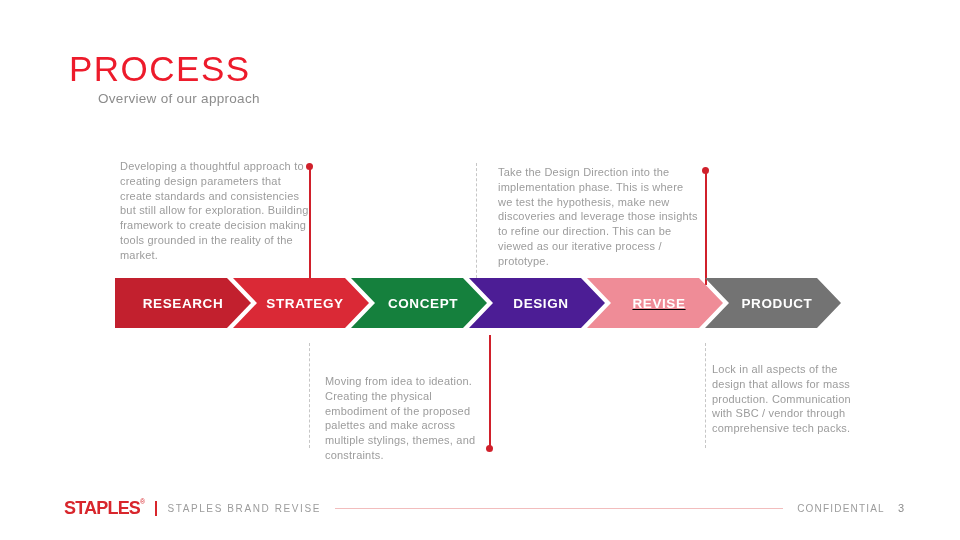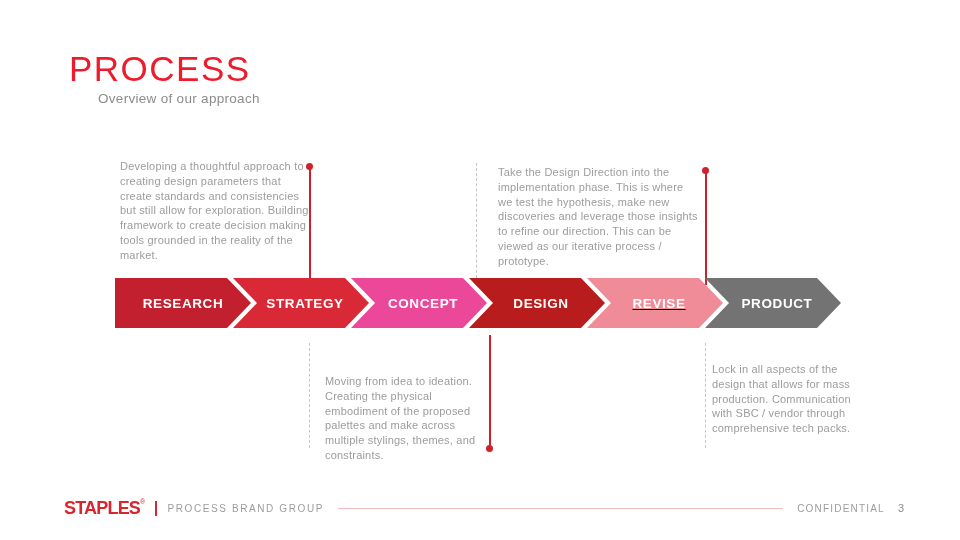--- a/index.html
+++ b/index.html
@@ -86,36 +86,36 @@
 
   <div class="vline-dash" style="left:705px; top:343px; height:105px;"></div>
 
   <div class="arrow-band">
     <div class="arrow first" style="background: rgb(194, 32, 46);">
       <span>RESEARCH</span>
     </div>
     <div class="arrow" style="background: rgb(218, 41, 54);">
       <span>STRATEGY</span>
     </div>
-    <div class="arrow" style="background: #ec4899;">
+    <div class="arrow" style="background: #15803d;">
       <span>CONCEPT</span>
     </div>
-    <div class="arrow" style="background: #b91c1c;">
+    <div class="arrow" style="background: #4c1d95;">
       <span>DESIGN</span>
     </div>
     <div class="arrow" style="background: rgb(239, 140, 151); text-decoration: underline;">
       <span>REVISE</span>
     </div>
     <div class="arrow" style="background: #737373;">
       <span>PRODUCT</span>
     </div>
   </div>
 
   <div class="footer">
     <div class="logo"><span>STAPLES</span><sup>®</sup></div>
     <div class="footer-divider"></div>
-    <div class="brand-group">PROCESS BRAND GROUP</div>
+    <div class="brand-group">STAPLES BRAND REVISE</div>
     <div class="footer-line"></div>
     <div class="confidential">CONFIDENTIAL</div>
     <div class="page-number">3</div>
   </div>
 
 </div>
 
 </body></html>

